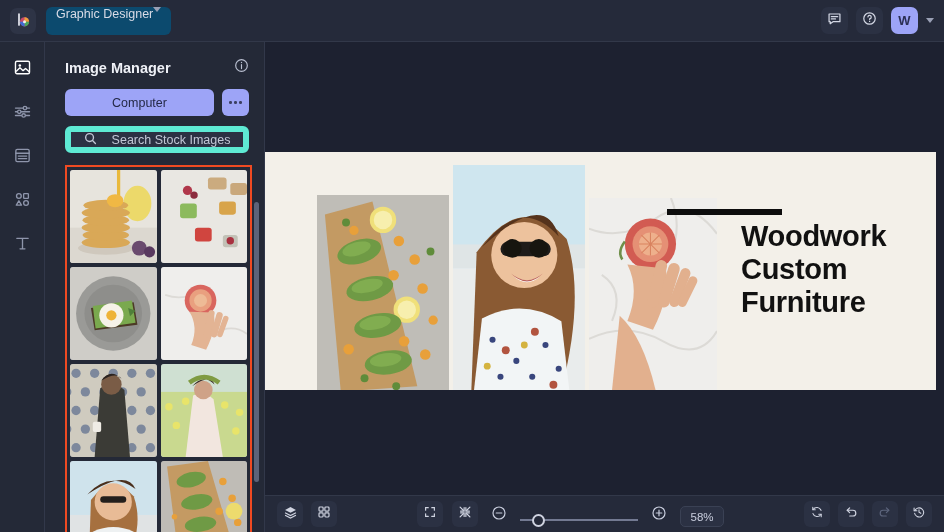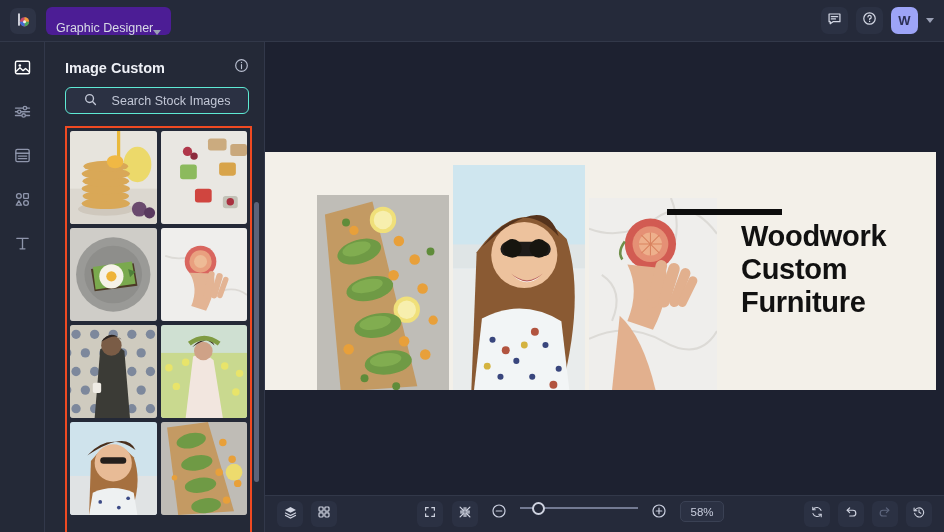--- a/index.html
+++ b/index.html
@@ -21,23 +21,23 @@
     position: relative;
   }
   .logo-btn {
     width: 26px; height: 26px; border-radius: 7px;
     background: #2e3446;
     display: flex; align-items: center; justify-content: center;
     margin-right: 10px; cursor: pointer;
   }
   .logo-glyph { position: relative; width: 17px; height: 17px; }
   .doc-chip {
-    display: flex; align-items: flex-end; 
+    display: flex; align-items: flex-start; 
     height: 28px; padding: 0 10px; border-radius: 6px;
-    background: #4c1d95; color: #d8dbe6; font-size: 12.5px;
+    background: #0c4a6e; color: #d8dbe6; font-size: 12.5px;
     cursor: pointer;
   }
   .chev {
     width: 0; height: 0; border-left: 4px solid transparent;
     border-right: 4px solid transparent; border-top: 5px solid #9aa0b5;
   }
   .center-group {
     position: absolute; left: 50%; transform: translateX(-50%);
     display: flex; gap: 10px; align-items: center;
   }
@@ -93,21 +93,21 @@
   }
   .btn-dots {
     width: 27px; height: 27px; border-radius: 6px; background: #9da4f7;
     display: flex; align-items: center; justify-content: center;
     gap: 2.5px; cursor: pointer;
   }
   .dot { width: 2.5px; height: 2.5px; border-radius: 50%; background: #3b3f63; }
   .search-row { padding: 10px 15px 0 20px; }
   .search-box {
     height: 27px; border-radius: 6px; background: #2b3143;
-    border: 1px solid #5eead4;
+    border: 6px solid #5eead4;
     display: flex; align-items: center; justify-content: center; gap: 15px;
     color: #c2c7d6; font-size: 12.5px; cursor: text;
   }
   .grid-wrap {
     flex: 1; margin: 12px 12px 0 20px; position: relative;
     overflow: hidden;
   }
   .grid-sel {
     border: 2.5px solid #f04a22; border-bottom: none;
     height: 100%; padding: 3px;
@@ -153,21 +153,21 @@
     border-top: 1px solid #323849;
     display: flex; align-items: center; padding: 0 12px; gap: 8px;
   }
   .bb-btn {
     width: 26px; height: 26px; border-radius: 6px; background: #2b3143;
     display: flex; align-items: center; justify-content: center; cursor: pointer;
   }
   .bb-plain {
     width: 24px; height: 24px; display: flex; align-items: center; justify-content: center; cursor: pointer;
   }
-  .bb-center { margin-left: auto; margin-right: auto; display: flex; align-items: flex-start; gap: 9px; }
+  .bb-center { margin-left: auto; margin-right: auto; display: flex; align-items: flex-end; gap: 9px; }
   .slider { position: relative; width: 118px; height: 14px; display: flex; align-items: center; cursor: pointer; }
   .strack { position: absolute; left: 0; right: 0; height: 1.5px; background: #737a92; }
   .sknob {
     position: absolute; left: 12px; width: 13px; height: 13px; border-radius: 50%;
     border: 2px solid #cfd3e0; background: #252a3a;
   }
   .zoom-badge {
     height: 21px; padding: 0 9px; border-radius: 5px; background: #2b3143;
     border: 1px solid #3a4154; color: #c9cede; font-size: 11.5px;
     display: flex; align-items: center; justify-content: center; cursor: pointer;
@@ -269,30 +269,38 @@
         <span>
           <svg width="19" height="19" viewBox="0 0 20 20" fill="none" stroke="#8e95ab" stroke-width="1.4">
             <path d="M4 4.6h12M10 4.6v11M7.4 15.6h5.2" stroke-linecap="round"></path>
           </svg>
         </span>
       </div>
     </div>
 
     <div class="panel">
       <div class="panel-head">
-        <span class="panel-title">Image Custom</span>
+        <span class="panel-title">Image Manager</span>
         <span>
           <svg width="15" height="15" viewBox="0 0 16 16" fill="none" stroke="#b9bfd0" stroke-width="1.25">
             <circle cx="8" cy="8" r="6.2"></circle>
             <path d="M8 7.1v4.2" stroke-linecap="round"></path>
             <circle cx="8" cy="4.8" r="0.72" fill="#b9bfd0" stroke="none"></circle>
           </svg>
         </span>
       </div>
 
+      <div class="panel-actions">
+        <button class="btn-primary">Computer</button>
+        <div class="btn-dots">
+          <span class="dot"></span>
+          <span class="dot"></span>
+          <span class="dot"></span>
+        </div>
+      </div>
 
       <div class="search-row">
         <div class="search-box">
           <span>
             <svg width="13" height="13" viewBox="0 0 14 14" fill="none" stroke="#c2c7d6" stroke-width="1.45">
               <circle cx="6" cy="6" r="4.2"></circle>
               <path d="M9.2 9.2l3.1 3.1" stroke-linecap="round"></path>
             </svg>
           </span>
           <span>Search Stock Images</span>

